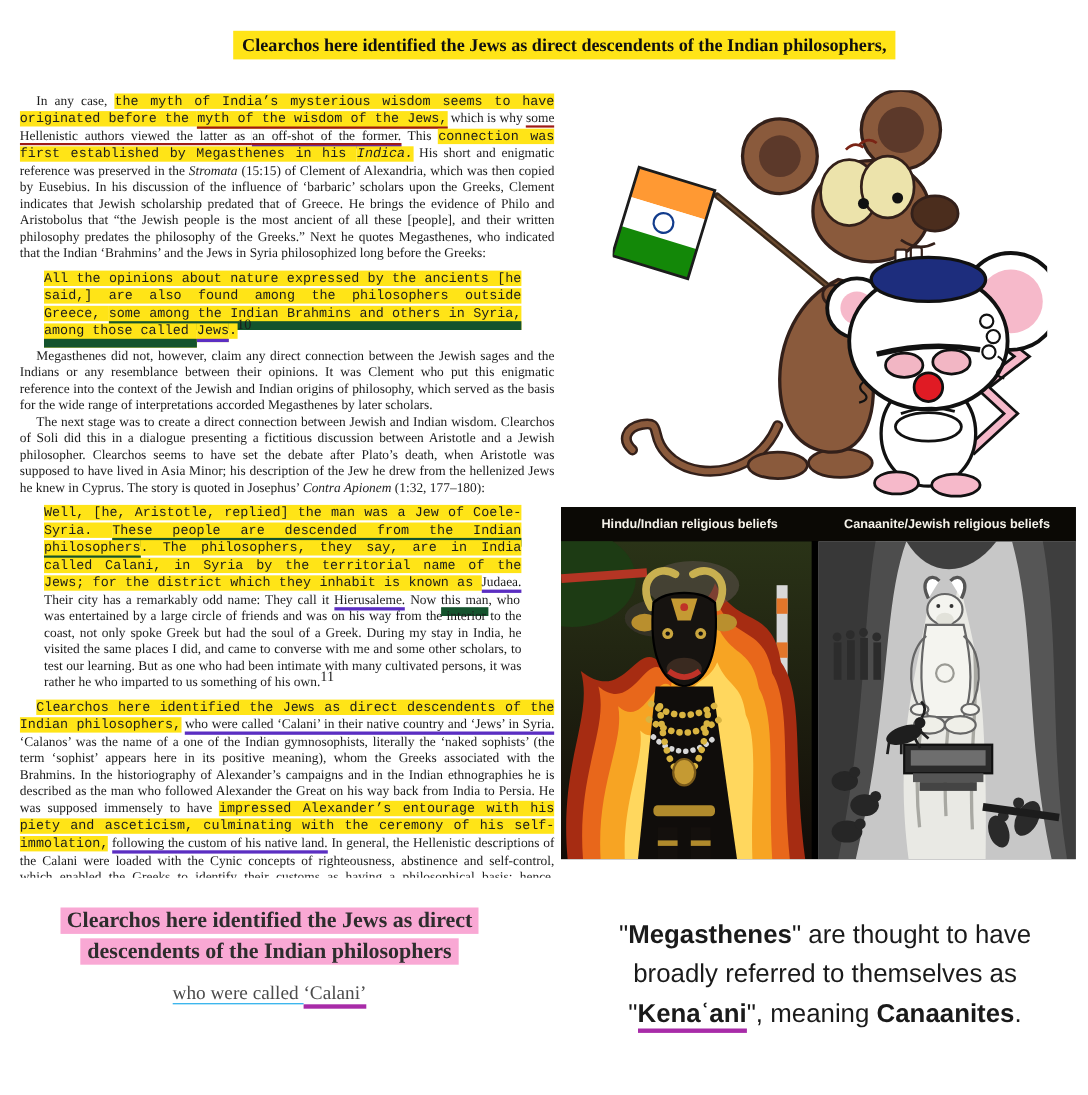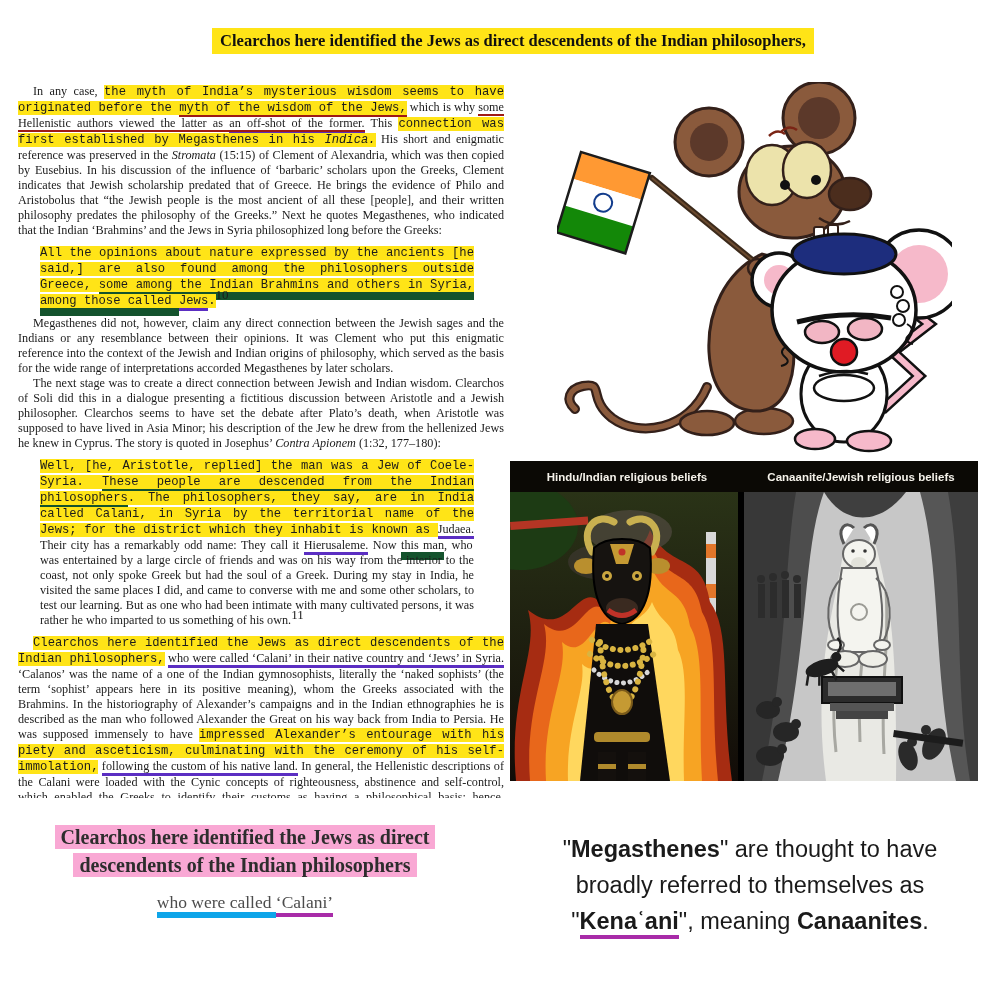--- a/index.html
+++ b/index.html
@@ -7,21 +7,21 @@
           font-family:"Liberation Serif", serif;}
   
   .hl{background:#ffe417;font-family:Liberation Mono, monospace;}
   .it{font-style:italic;}
   .bd{font-weight:bold;}
   .ul-red{border-bottom:2px solid #9e1a15;}
   .ul-redpurple{border-bottom:2px solid #9e1a15;box-shadow:0 3px 0 0 #5b2ec2;}
   .ul-purple{border-bottom:3px solid #5b2ec2;}
   .ul-black{border-bottom:8px solid #14532d;}
   .ul-magenta{border-bottom:4px solid #a82ba8;padding-bottom:1px;}
-  .ul-faint{border-bottom:6px solid #0ea5e9;}
+  .ul-faint{border-bottom:1px solid #0ea5e9;}
   sup{font-size:13px;vertical-align:super;line-height:0;}
   
   #title{position:absolute;left:193px;top:28px;width:640px;text-align:center;}
   #title span{display:inline-block;background:#ffe417;color:#101010;font-weight:bold;
               font-size:16.5px;padding:3px 8px;}
   
   #doc{position:absolute;left:18px;top:84px;width:486px;height:714px;overflow:hidden;
        font-size:12.2px;line-height:15px;color:#1b1b1b;text-align:justify;}
   #doc p{margin:0;}
   #doc p.body{text-indent:15px;}

